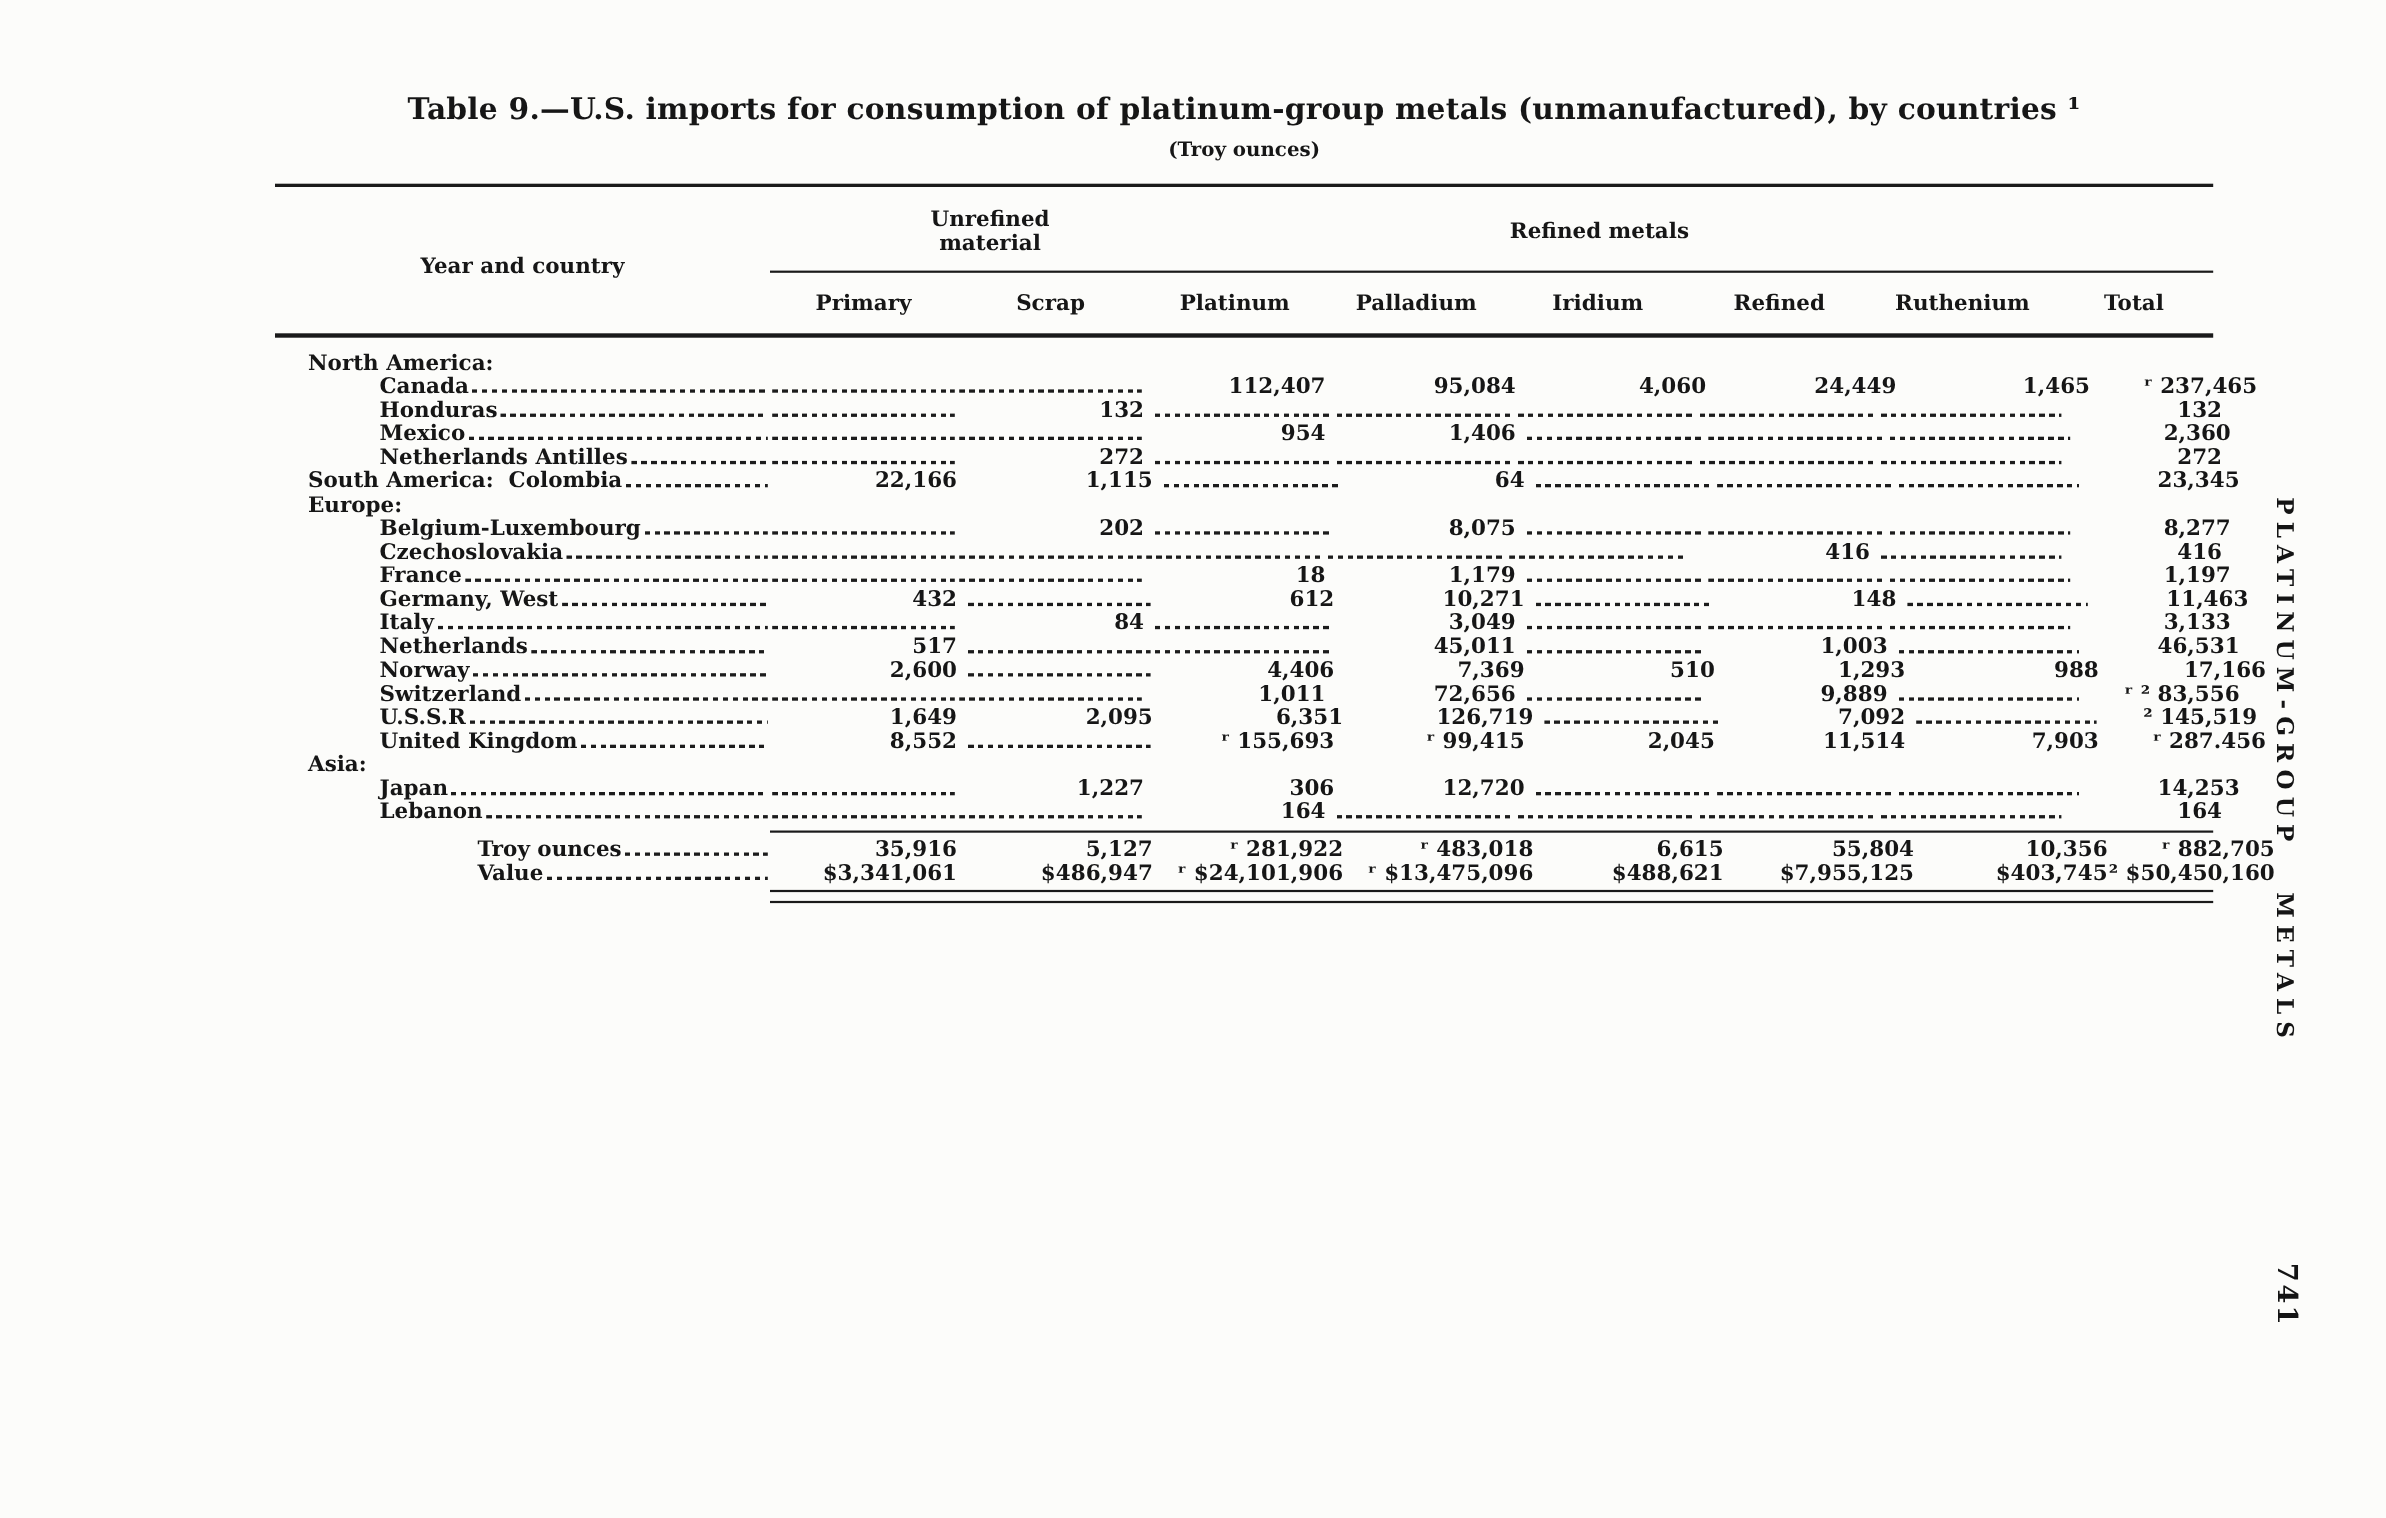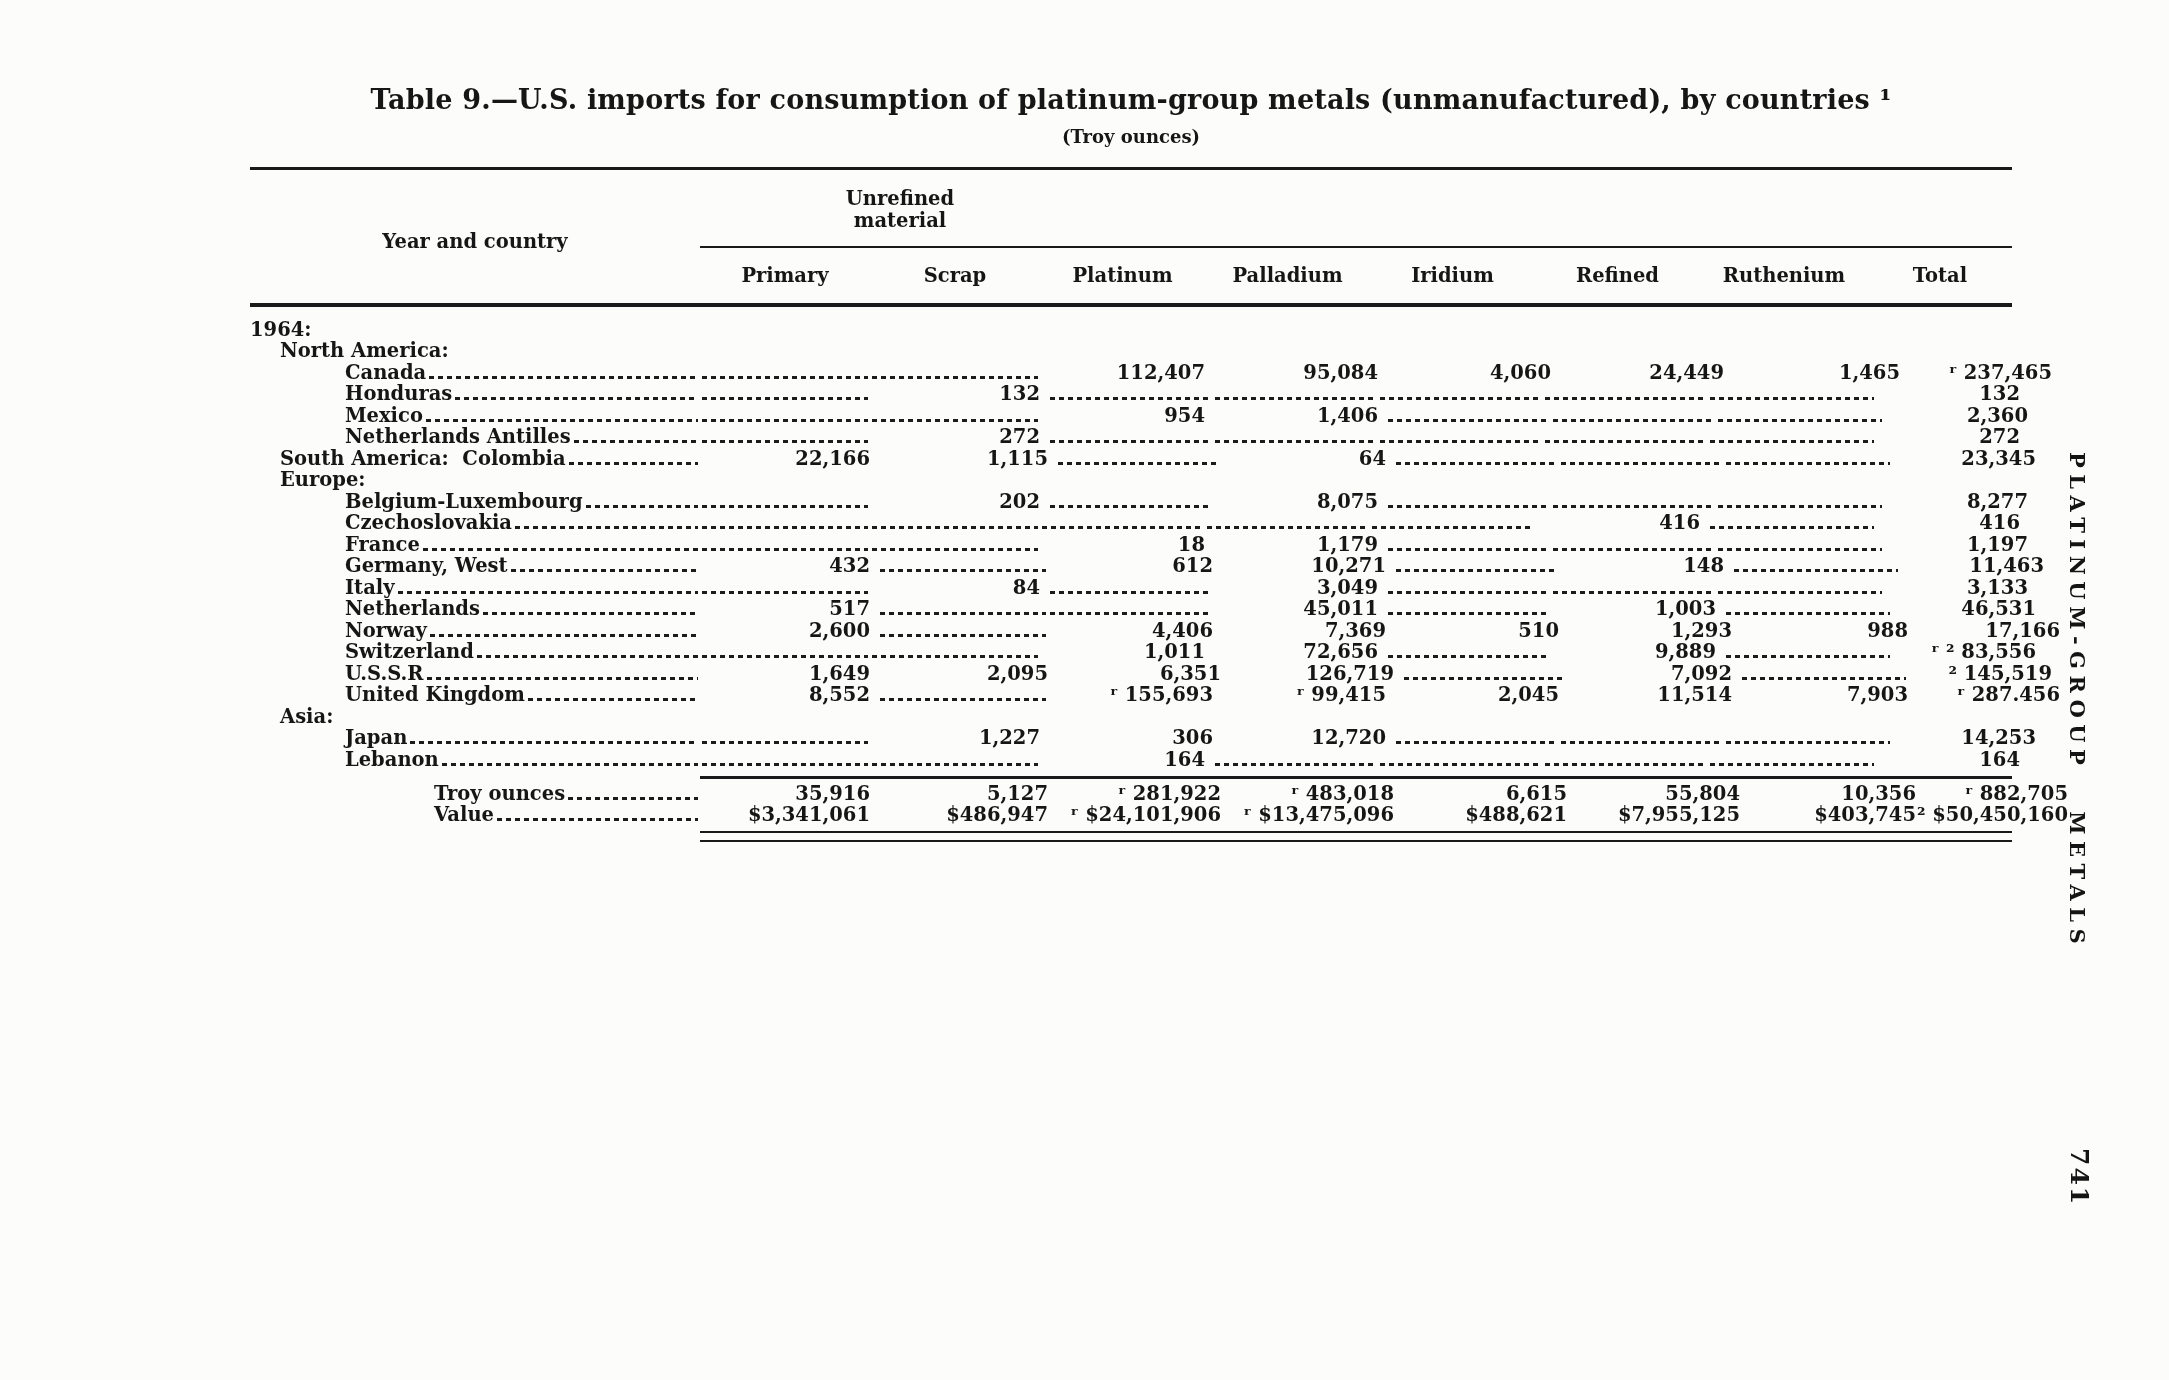--- a/index.html
+++ b/index.html
@@ -62,37 +62,37 @@
   </div>
 
   <div class="tbl">
     <div class="rule rule-top"></div>
 
     <div class="thead">
       <div class="stub-header">Year and country</div>
       <div class="ghead-1">
         <span class="inner">Unrefined material</span>
       </div>
+      <div class="ghead-2">Refined metals</div>
       <div class="subrule"></div>
       <div class="colheads" id="colheads">
           <div class="ch" style="width: 170px; flex: 0 0 170px;">Primary</div>
           <div class="ch" style="width: 170px; flex: 0 0 170px;">Scrap</div>
           <div class="ch" style="width: 165px; flex: 0 0 165px;">Platinum</div>
           <div class="ch" style="width: 165px; flex: 0 0 165px;">Palladium</div>
           <div class="ch" style="width: 165px; flex: 0 0 165px;">Iridium</div>
           <div class="ch" style="width: 165px; flex: 0 0 165px;">Refined</div>
           <div class="ch" style="width: 168px; flex: 0 0 168px;">Ruthenium</div>
           <div class="ch" style="width: 144px; flex: 0 0 144px;">Total</div>
         </div>
     </div>
 
     <div class="rule rule-heavy"></div>
 
     <div class="tbody" id="tbody">
-        <div class="trow"><div class="label-box"><span class="row-label" style="padding-left: 0px;">1964:</span></div></div>
         <div class="trow"><div class="label-box"><span class="row-label" style="padding-left: 30px;">North America:</span></div></div>
         <div class="trow"><div class="label-box"><span class="row-label" style="padding-left: 95px;">Canada</span><span class="leader"></span></div><div class="cell c0" style="width: 170px; flex: 0 0 170px;"><span class="leader"></span></div><div class="cell c1" style="width: 170px; flex: 0 0 170px;"><span class="leader"></span></div><div class="cell c2 has-val" style="width: 165px; flex: 0 0 165px;"><span>112,407</span></div><div class="cell c3 has-val" style="width: 165px; flex: 0 0 165px;"><span>95,084</span></div><div class="cell c4 has-val" style="width: 165px; flex: 0 0 165px;"><span>4,060</span></div><div class="cell c5 has-val" style="width: 165px; flex: 0 0 165px;"><span>24,449</span></div><div class="cell c6 has-val" style="width: 168px; flex: 0 0 168px;"><span>1,465</span></div><div class="cell c7 has-val" style="width: 144px; flex: 0 0 144px;"><span>ʳ 237,465</span></div></div>
         <div class="trow"><div class="label-box"><span class="row-label" style="padding-left: 95px;">Honduras</span><span class="leader"></span></div><div class="cell c0" style="width: 170px; flex: 0 0 170px;"><span class="leader"></span></div><div class="cell c1 has-val" style="width: 170px; flex: 0 0 170px;"><span>132</span></div><div class="cell c2" style="width: 165px; flex: 0 0 165px;"><span class="leader"></span></div><div class="cell c3" style="width: 165px; flex: 0 0 165px;"><span class="leader"></span></div><div class="cell c4" style="width: 165px; flex: 0 0 165px;"><span class="leader"></span></div><div class="cell c5" style="width: 165px; flex: 0 0 165px;"><span class="leader"></span></div><div class="cell c6" style="width: 168px; flex: 0 0 168px;"><span class="leader"></span></div><div class="cell c7 has-val" style="width: 144px; flex: 0 0 144px;"><span>132</span></div></div>
         <div class="trow"><div class="label-box"><span class="row-label" style="padding-left: 95px;">Mexico</span><span class="leader"></span></div><div class="cell c0" style="width: 170px; flex: 0 0 170px;"><span class="leader"></span></div><div class="cell c1" style="width: 170px; flex: 0 0 170px;"><span class="leader"></span></div><div class="cell c2 has-val" style="width: 165px; flex: 0 0 165px;"><span>954</span></div><div class="cell c3 has-val" style="width: 165px; flex: 0 0 165px;"><span>1,406</span></div><div class="cell c4" style="width: 165px; flex: 0 0 165px;"><span class="leader"></span></div><div class="cell c5" style="width: 165px; flex: 0 0 165px;"><span class="leader"></span></div><div class="cell c6" style="width: 168px; flex: 0 0 168px;"><span class="leader"></span></div><div class="cell c7 has-val" style="width: 144px; flex: 0 0 144px;"><span>2,360</span></div></div>
         <div class="trow"><div class="label-box"><span class="row-label" style="padding-left: 95px;">Netherlands Antilles</span><span class="leader"></span></div><div class="cell c0" style="width: 170px; flex: 0 0 170px;"><span class="leader"></span></div><div class="cell c1 has-val" style="width: 170px; flex: 0 0 170px;"><span>272</span></div><div class="cell c2" style="width: 165px; flex: 0 0 165px;"><span class="leader"></span></div><div class="cell c3" style="width: 165px; flex: 0 0 165px;"><span class="leader"></span></div><div class="cell c4" style="width: 165px; flex: 0 0 165px;"><span class="leader"></span></div><div class="cell c5" style="width: 165px; flex: 0 0 165px;"><span class="leader"></span></div><div class="cell c6" style="width: 168px; flex: 0 0 168px;"><span class="leader"></span></div><div class="cell c7 has-val" style="width: 144px; flex: 0 0 144px;"><span>272</span></div></div>
         <div class="trow"><div class="label-box"><span class="row-label" style="padding-left: 30px;">South America:  Colombia</span><span class="leader"></span></div><div class="cell c0 has-val" style="width: 170px; flex: 0 0 170px;"><span>22,166</span></div><div class="cell c1 has-val" style="width: 170px; flex: 0 0 170px;"><span>1,115</span></div><div class="cell c2" style="width: 165px; flex: 0 0 165px;"><span class="leader"></span></div><div class="cell c3 has-val" style="width: 165px; flex: 0 0 165px;"><span>64</span></div><div class="cell c4" style="width: 165px; flex: 0 0 165px;"><span class="leader"></span></div><div class="cell c5" style="width: 165px; flex: 0 0 165px;"><span class="leader"></span></div><div class="cell c6" style="width: 168px; flex: 0 0 168px;"><span class="leader"></span></div><div class="cell c7 has-val" style="width: 144px; flex: 0 0 144px;"><span>23,345</span></div></div>
         <div class="trow"><div class="label-box"><span class="row-label" style="padding-left: 30px;">Europe:</span></div></div>
         <div class="trow"><div class="label-box"><span class="row-label" style="padding-left: 95px;">Belgium-Luxembourg</span><span class="leader"></span></div><div class="cell c0" style="width: 170px; flex: 0 0 170px;"><span class="leader"></span></div><div class="cell c1 has-val" style="width: 170px; flex: 0 0 170px;"><span>202</span></div><div class="cell c2" style="width: 165px; flex: 0 0 165px;"><span class="leader"></span></div><div class="cell c3 has-val" style="width: 165px; flex: 0 0 165px;"><span>8,075</span></div><div class="cell c4" style="width: 165px; flex: 0 0 165px;"><span class="leader"></span></div><div class="cell c5" style="width: 165px; flex: 0 0 165px;"><span class="leader"></span></div><div class="cell c6" style="width: 168px; flex: 0 0 168px;"><span class="leader"></span></div><div class="cell c7 has-val" style="width: 144px; flex: 0 0 144px;"><span>8,277</span></div></div>
         <div class="trow"><div class="label-box"><span class="row-label" style="padding-left: 95px;">Czechoslovakia</span><span class="leader"></span></div><div class="cell c0" style="width: 170px; flex: 0 0 170px;"><span class="leader"></span></div><div class="cell c1" style="width: 170px; flex: 0 0 170px;"><span class="leader"></span></div><div class="cell c2" style="width: 165px; flex: 0 0 165px;"><span class="leader"></span></div><div class="cell c3" style="width: 165px; flex: 0 0 165px;"><span class="leader"></span></div><div class="cell c4" style="width: 165px; flex: 0 0 165px;"><span class="leader"></span></div><div class="cell c5 has-val" style="width: 165px; flex: 0 0 165px;"><span>416</span></div><div class="cell c6" style="width: 168px; flex: 0 0 168px;"><span class="leader"></span></div><div class="cell c7 has-val" style="width: 144px; flex: 0 0 144px;"><span>416</span></div></div>
         <div class="trow"><div class="label-box"><span class="row-label" style="padding-left: 95px;">France</span><span class="leader"></span></div><div class="cell c0" style="width: 170px; flex: 0 0 170px;"><span class="leader"></span></div><div class="cell c1" style="width: 170px; flex: 0 0 170px;"><span class="leader"></span></div><div class="cell c2 has-val" style="width: 165px; flex: 0 0 165px;"><span>18</span></div><div class="cell c3 has-val" style="width: 165px; flex: 0 0 165px;"><span>1,179</span></div><div class="cell c4" style="width: 165px; flex: 0 0 165px;"><span class="leader"></span></div><div class="cell c5" style="width: 165px; flex: 0 0 165px;"><span class="leader"></span></div><div class="cell c6" style="width: 168px; flex: 0 0 168px;"><span class="leader"></span></div><div class="cell c7 has-val" style="width: 144px; flex: 0 0 144px;"><span>1,197</span></div></div>

